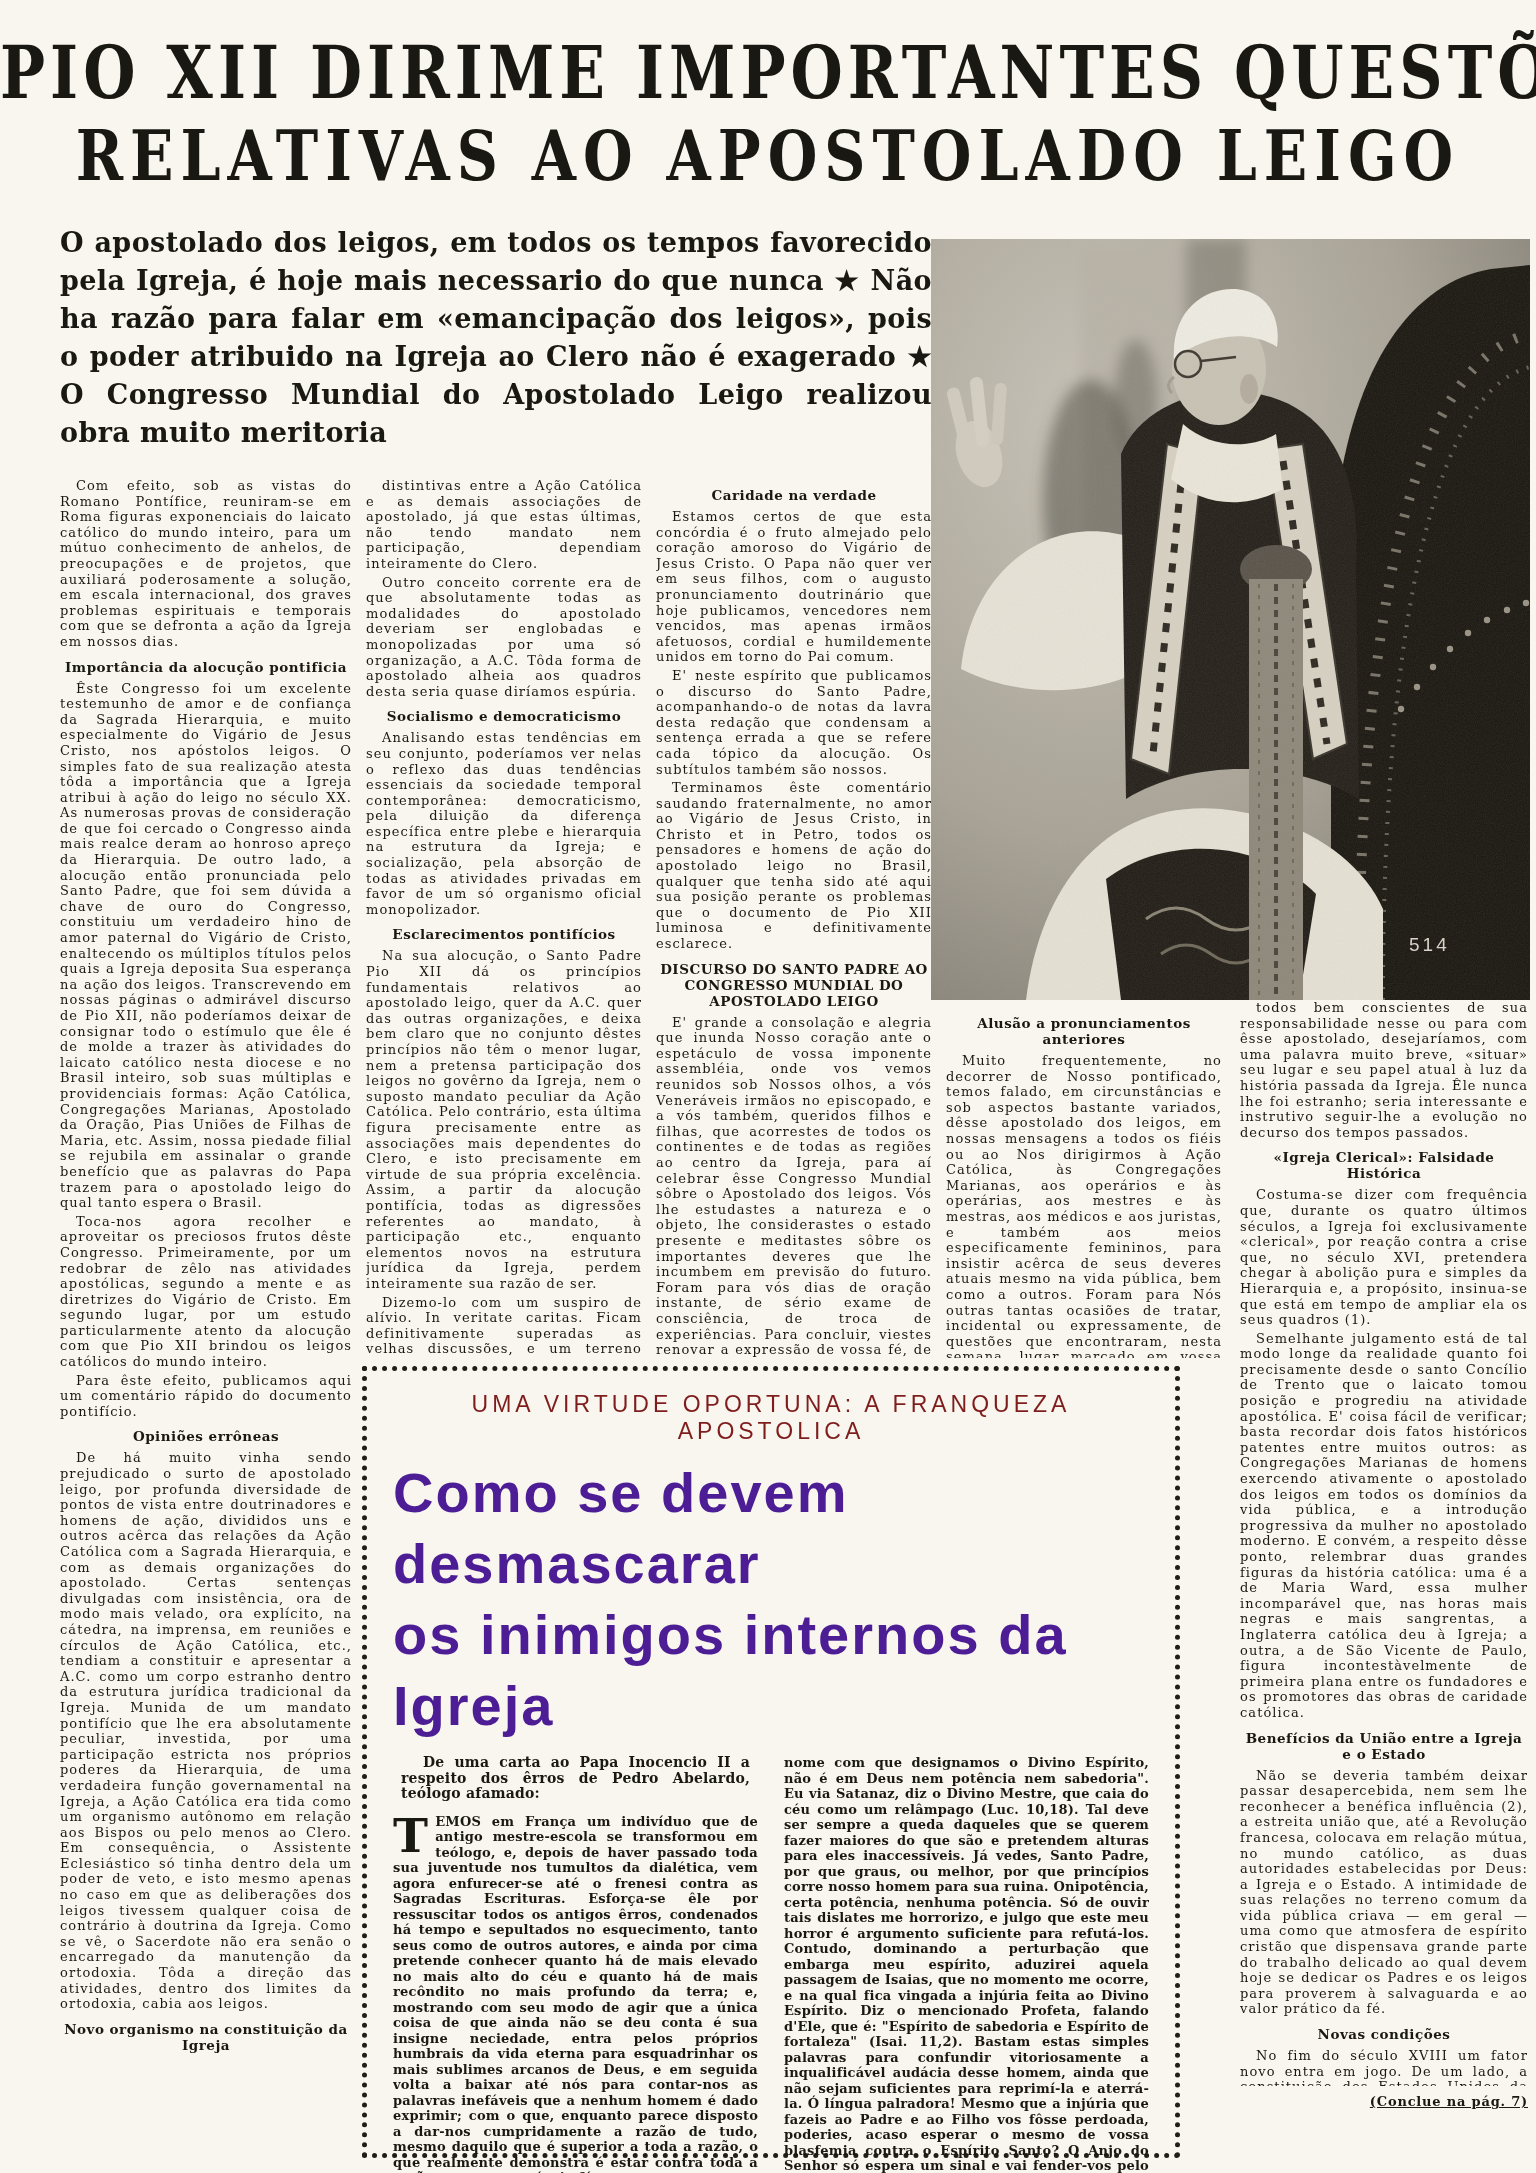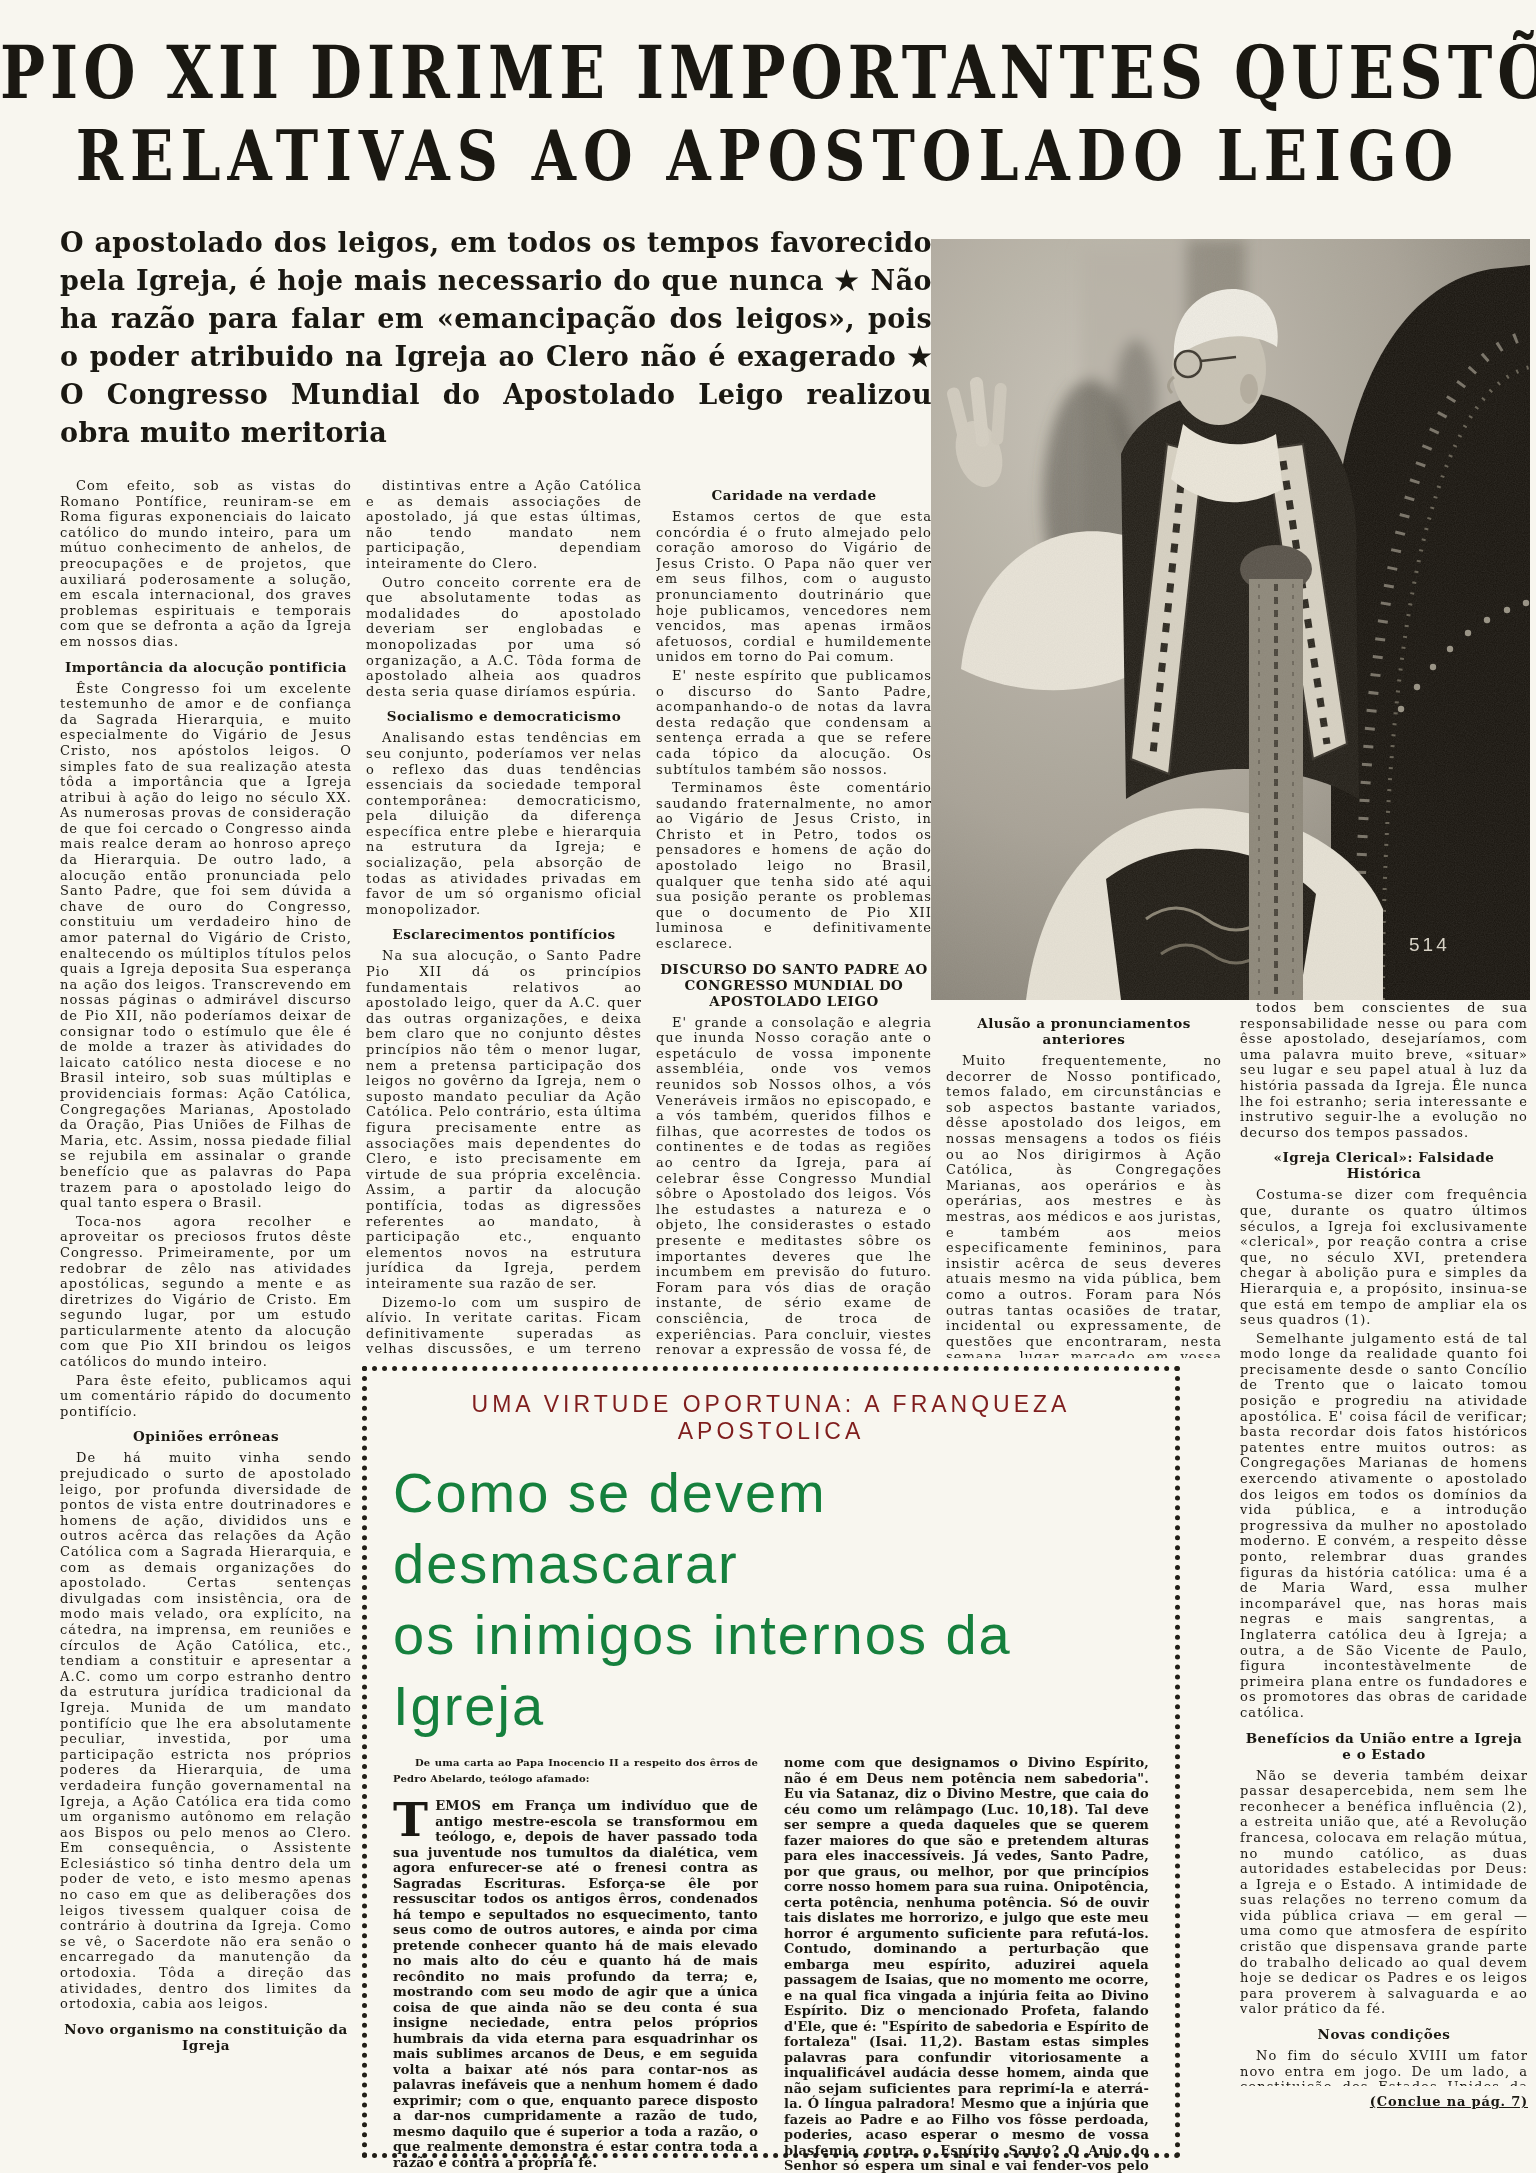--- a/index.html
+++ b/index.html
@@ -45,30 +45,30 @@
   .feature-box {
     position:absolute; left:362px; top:1366px; width:818px; height:792px;
     box-sizing:border-box; border:5px dotted #211e17; background:#f8f6ef;
     padding:16px 26px 10px;
   }
   .kicker {
     text-align:center; font-family:"Liberation Sans", sans-serif;
     font-size:23px; letter-spacing:4px; color:#7f1d1d; margin-top:4px;
   }
   .feature-headline {
-    font-family:"Liberation Sans", sans-serif; font-weight:normal;
-    font-size:56px; line-height:71px; letter-spacing:2px; color:#15803d;
+    font-family:"Liberation Sans", sans-serif; font-weight:bold;
+    font-size:56px; line-height:71px; letter-spacing:2px; color:#4c1d95;
     margin:12px 0 14px;
   }
   .feature-cols { display:flex; gap:26px; height:456px; overflow:hidden; }
   .fcol {
     flex:1; font-size:13px; line-height:15.5px; font-weight:bold;
     text-align:justify; letter-spacing:0.2px;
   }
-  .f-intro { margin:0 0 12px; text-indent:22px; font-size:10px; }
+  .f-intro { margin:0 8px 12px; text-indent:22px; font-size:14px; }
   .f-para { margin:0 0 4px; text-indent:18px; }
   .f-para.no-indent { text-indent:0; }
   .dropcap { float:left; font-size:47px; line-height:37px; font-weight:bold; padding:3px 7px 0 0; }
 </style>
 </head>
 <body>
 
 <div class="page">
 
   <header class="masthead">

